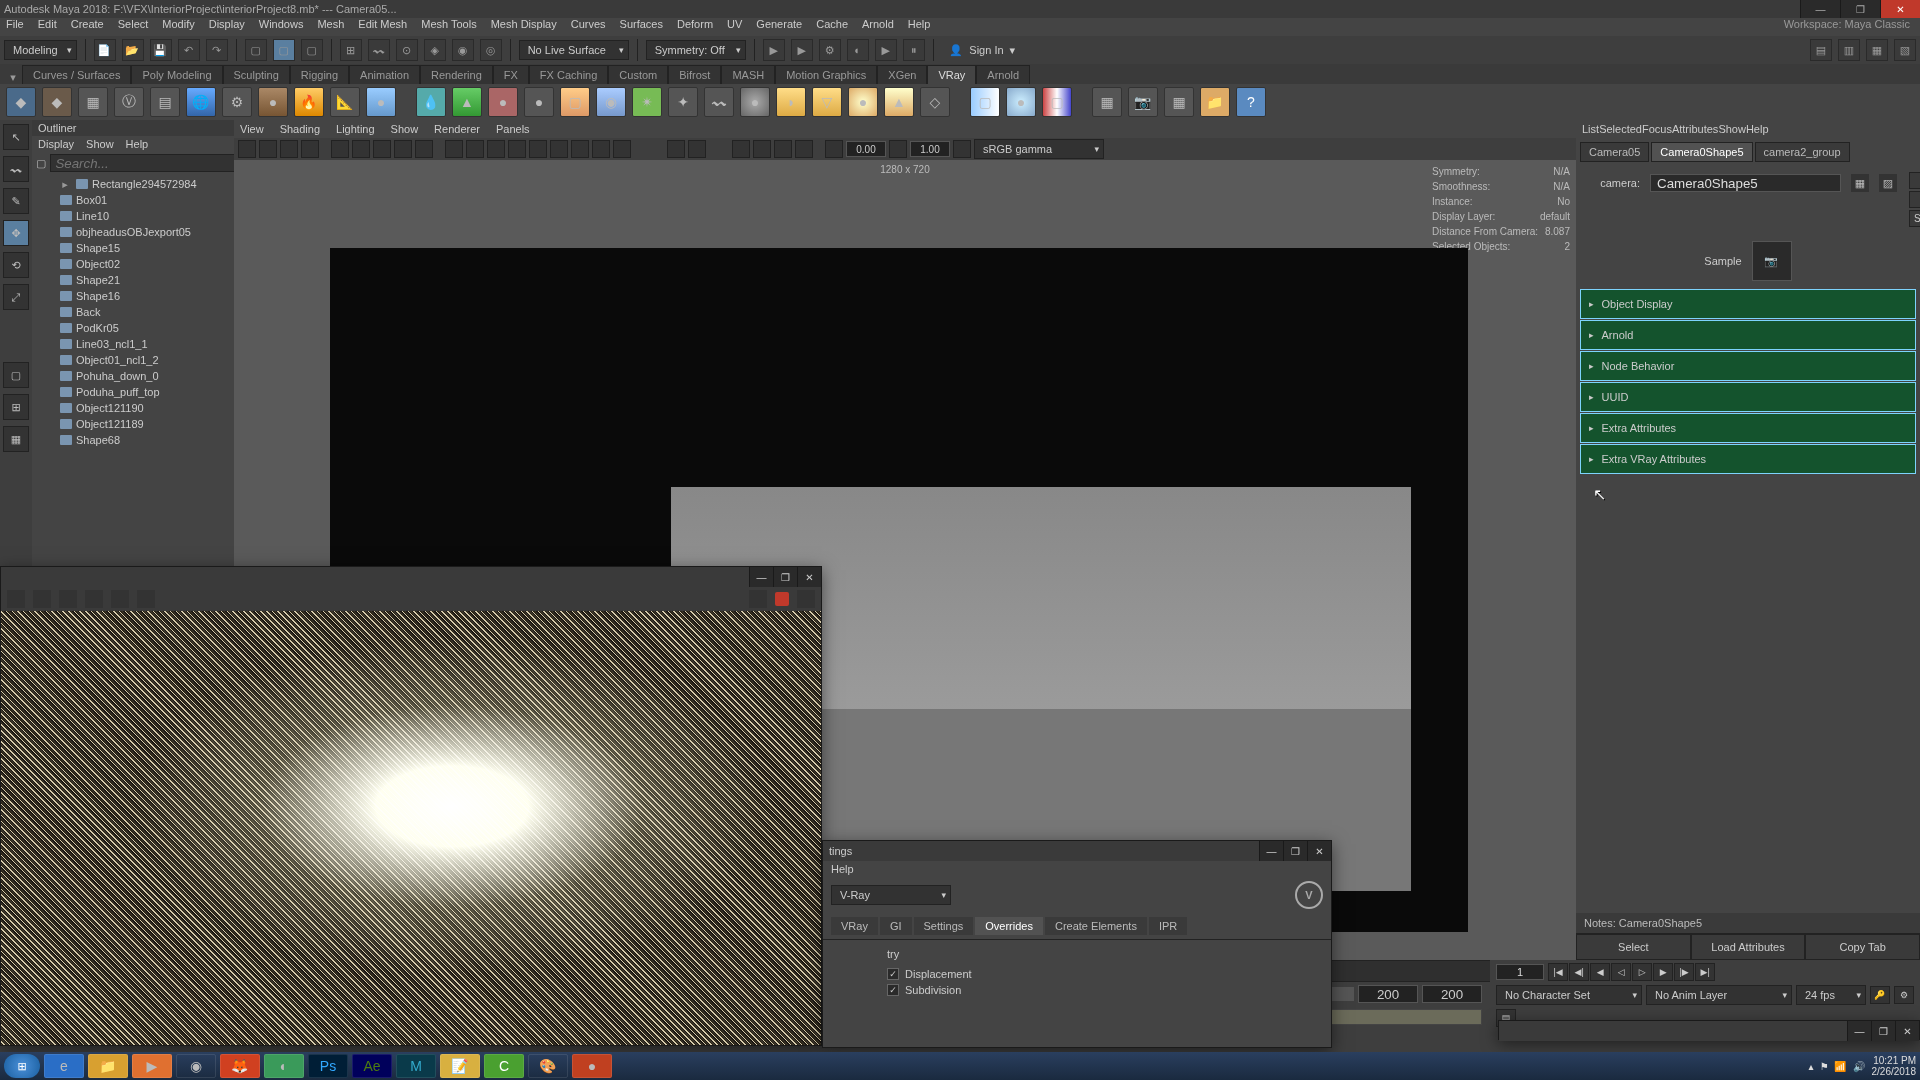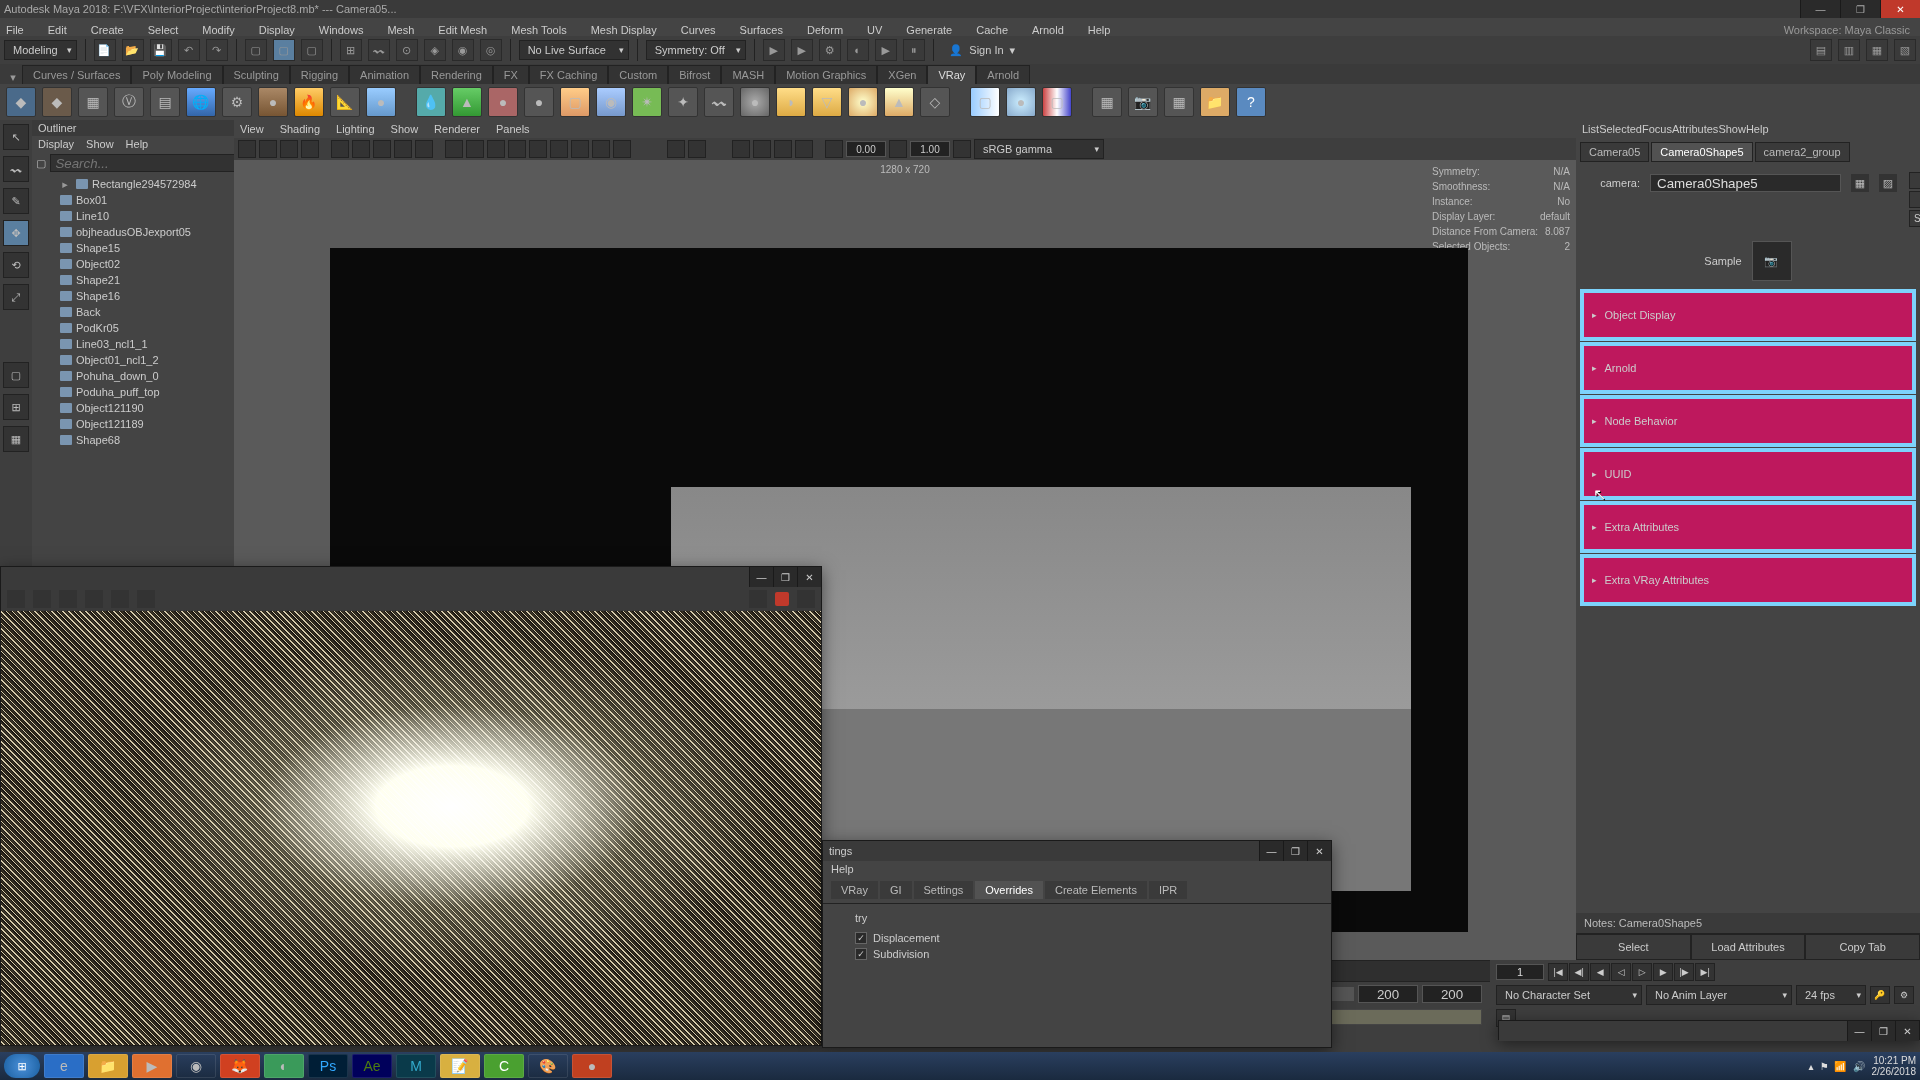--- a/index.html
+++ b/index.html
@@ -3,21 +3,21 @@
 <meta charset="utf-8">
 <style>
 * { box-sizing: border-box; margin: 0; padding: 0; font-family: Arial, sans-serif; }
 body { background: #444444; color: #bbb; font-size: 11px; overflow: hidden; width: 1920px; height: 1080px; position: relative; }
 
 .titlebar { background: #3a3a3a; height: 18px; display: flex; align-items: center; padding: 0 4px; color: #aaa; position: relative; }
 .titlebar .winbtns { position: absolute; right: 0; top: 0; display: flex; }
 .winbtn { width: 40px; height: 18px; display: flex; align-items: center; justify-content: center; background: #2a2a2a; border-left: 1px solid #1a1a1a; font-size: 10px; }
 .winbtn.close { background: #c0392b; color: #fff; }
 
-.menubar { background: #444; height: 18px; display: flex; align-items: flex-end; padding: 0 6px; gap: 24px; color: #ccc; }
+.menubar { background: #444; height: 18px; display: flex; align-items: flex-start; padding: 0 6px; gap: 14px; color: #ccc; }
 .menubar span { cursor: default; }
 .workspace-lbl { position: absolute; right: 10px; color: #999; }
 
 .toolbar1 { background: #3e3e3e; height: 28px; display: flex; align-items: center; padding: 0 4px; gap: 6px; }
 .dropdown { background: #323232; border: 1px solid #222; padding: 2px 18px 2px 8px; color: #ccc; position: relative; height: 20px; display: flex; align-items: center; }
 .dropdown::after { content: '▾'; position: absolute; right: 4px; font-size: 9px; }
 .sep { width: 1px; height: 22px; background: #222; margin: 0 2px; }
 .tbtn { width: 22px; height: 22px; background: #3a3a3a; border: 1px solid #2a2a2a; display: flex; align-items: center; justify-content: center; font-size: 11px; color: #999; }
 .tbtn.on { background: #5a7fa0; }
 .signin { display: flex; align-items: center; gap: 6px; color: #ccc; padding: 0 8px; }
@@ -64,21 +64,21 @@
 .attr-tab { padding: 3px 8px; background: #3a3a3a; color: #bbb; border: 1px solid #222; font-size: 11px; }
 .attr-tab.active { background: #525252; color: #fff; }
 .attr-field-row { display: flex; align-items: center; padding: 8px; gap: 10px; }
 .attr-field-row label { width: 56px; text-align: right; color: #ccc; }
 .attr-input { flex: 1; background: #2a2a2a; border: 1px solid #555; padding: 2px 6px; color: #ddd; height: 18px; }
 .attr-side-btns { display: flex; flex-direction: column; gap: 2px; }
 .attr-side-btn { background: #3a3a3a; border: 1px solid #222; padding: 2px 10px; color: #ccc; font-size: 10px; }
 .sample-row { display: flex; align-items: center; justify-content: center; padding: 8px; gap: 10px; color: #ccc; }
 .sample-swatch { width: 40px; height: 40px; background: #2a2a2a; border: 1px solid #555; display: flex; align-items: center; justify-content: center; }
 .attr-sections { padding: 0 4px; }
-.attr-section { background: #be185d; border: 4px solid #7dd3fc; margin-bottom: 1px; padding: 16px 8px; display: flex; align-items: center; gap: 8px; color: #ccc; }
+.attr-section { background: #14532d; border: 1px solid #7dd3fc; margin-bottom: 1px; padding: 8px 8px; display: flex; align-items: center; gap: 8px; color: #ccc; }
 .attr-section::before { content: '▸'; font-size: 9px; }
 .attr-notes { margin-top: auto; padding: 4px 8px; background: #3a3a3a; color: #bbb; }
 .attr-btns { display: flex; border-top: 1px solid #222; }
 .attr-btn { flex: 1; background: #3a3a3a; border: 1px solid #222; padding: 6px; text-align: center; color: #ccc; }
 
 .bottom { height: 92px; background: #3e3e3e; display: flex; }
 .timeline { flex: 1; display: flex; flex-direction: column; }
 .tl-ruler { height: 22px; background: #2f2f2f; border-top: 1px solid #222; border-bottom: 1px solid #222; display: flex; align-items: center; padding: 0 8px; color: #999; font-size: 10px; position: relative; }
 .tl-tick { position: absolute; top: 4px; color: #999; }
 .tl-cur { background: #222; border: 1px solid #555; padding: 1px 20px; color: #ddd; }
@@ -107,21 +107,21 @@
   repeating-linear-gradient(45deg, #3a3428 0 1px, #1a1612 1px 2px, #d4c8a8 2px 3px, #2a2418 3px 4px),
   radial-gradient(ellipse at 55% 45%, #fff 0%, #ffe 12%, rgba(255,255,200,0.2) 30%, transparent 50%);
   background-blend-mode: screen; }
 
 .render-settings { left: 822px; top: 840px; width: 510px; height: 208px; display: flex; flex-direction: column; }
 .rs-menu { padding: 2px 8px; color: #ccc; }
 .rs-row { padding: 4px 8px; display: flex; align-items: center; gap: 8px; }
 .rs-tabs { display: flex; gap: 2px; padding: 4px 8px; border-bottom: 1px solid #222; }
 .rs-tab { padding: 3px 10px; background: #3a3a3a; color: #bbb; }
 .rs-tab.active { background: #525252; color: #fff; }
-.rs-body { flex: 1; padding: 8px 32px; }
+.rs-body { flex: 1; padding: 8px 32px; margin-left: 32px; }
 .rs-check { display: flex; align-items: center; gap: 6px; color: #ccc; padding: 2px 0; }
 .rs-check .cb { width: 12px; height: 12px; background: #2a2a2a; border: 1px solid #666; display: flex; align-items: center; justify-content: center; font-size: 9px; }
 .vray-logo { width: 28px; height: 28px; border: 2px solid #aaa; border-radius: 50%; display: flex; align-items: center; justify-content: center; color: #aaa; font-weight: bold; margin-left: auto; }
 
 .blank-float { left: 1498px; top: 1020px; width: 422px; height: 20px; }
 
 .taskbar { position: absolute; left: 0; right: 0; bottom: 0; height: 28px; background: linear-gradient(#2a3f5f, #1a2a3f); display: flex; align-items: center; padding: 0 4px; gap: 4px; }
 .start { width: 36px; height: 24px; background: radial-gradient(circle, #4a90d9, #1a5fa0); border-radius: 12px; display: flex; align-items: center; justify-content: center; }
 .tb-app { width: 40px; height: 24px; border: 1px solid rgba(255,255,255,0.1); border-radius: 2px; display: flex; align-items: center; justify-content: center; font-size: 14px; }
 .tray { margin-left: auto; display: flex; align-items: center; gap: 6px; color: #ddd; font-size: 10px; }
@@ -590,20 +590,24 @@
 <div class="float-win render-settings">
   <div class="fw-title">
     <span>tings</span>
     <div class="winbtns">
       <div class="wb">—</div>
       <div class="wb">❐</div>
       <div class="wb">✕</div>
     </div>
   </div>
   <div class="rs-menu">Help</div>
+  <div class="rs-row">
+    <div class="dropdown" style="width:120px">V-Ray</div>
+    <div class="vray-logo">V</div>
+  </div>
   <div class="rs-tabs">
     <div class="rs-tab">VRay</div>
     <div class="rs-tab">GI</div>
     <div class="rs-tab">Settings</div>
     <div class="rs-tab active">Overrides</div>
     <div class="rs-tab">Create Elements</div>
     <div class="rs-tab">IPR</div>
   </div>
   <div class="rs-body">
     <div style="color:#ccc;padding-bottom:6px">try</div>

